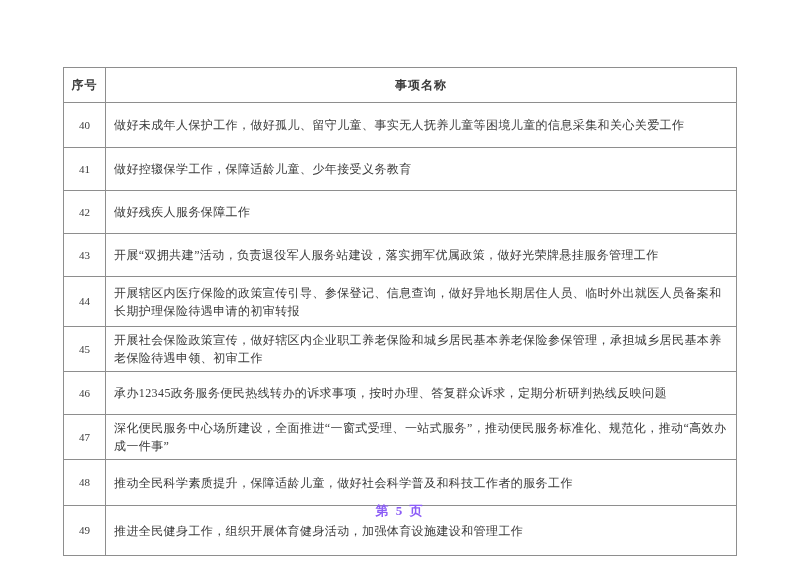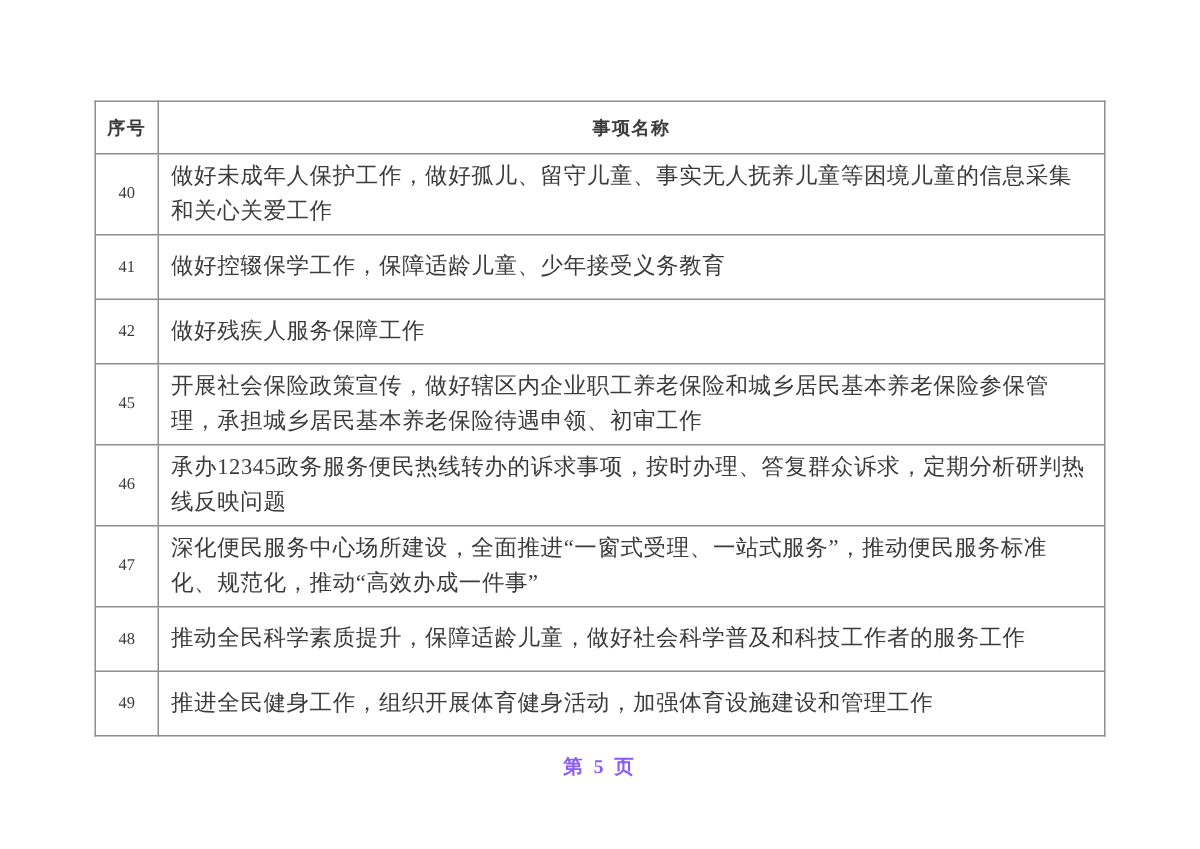--- a/index.html
+++ b/index.html
@@ -22,21 +22,21 @@
     left: 63px;
     top: 67px;
     width: 674px;
     border-collapse: collapse;
     table-layout: fixed;
   }
   table.items col.c-no   { width: 42px; }
   table.items td, table.items th {
     border: 1px solid #8e8e8e;
     color: #3b3b3b;
-    font-size: 15px;
+    font-size: 12px;
     line-height: 1.5;
     vertical-align: middle;
     background: #ffffff;
   }
   table.items th {
     font-weight: bold;
     text-align: center;
     height: 32px;
     font-size: 12px;
     letter-spacing: 1px;
@@ -97,20 +97,28 @@
       </tr>
       <tr>
         <td class="no">41</td>
         <td class="name">做好控辍保学工作，保障适龄儿童、少年接受义务教育</td>
       </tr>
       <tr>
         <td class="no">42</td>
         <td class="name">做好残疾人服务保障工作</td>
       </tr>
       <tr>
+        <td class="no">43</td>
+        <td class="name">开展“双拥共建”活动，负责退役军人服务站建设，落实拥军优属政策，做好光荣牌悬挂服务管理工作</td>
+      </tr>
+      <tr>
+        <td class="no">44</td>
+        <td class="name">开展辖区内医疗保险的政策宣传引导、参保登记、信息查询，做好异地长期居住人员、临时外出就医人员备案和长期护理保险待遇申请的初审转报</td>
+      </tr>
+      <tr>
         <td class="no">45</td>
         <td class="name">开展社会保险政策宣传，做好辖区内企业职工养老保险和城乡居民基本养老保险参保管理，承担城乡居民基本养老保险待遇申领、初审工作</td>
       </tr>
       <tr>
         <td class="no">46</td>
         <td class="name">承办12345政务服务便民热线转办的诉求事项，按时办理、答复群众诉求，定期分析研判热线反映问题</td>
       </tr>
       <tr>
         <td class="no">47</td>
         <td class="name">深化便民服务中心场所建设，全面推进“一窗式受理、一站式服务”，推动便民服务标准化、规范化，推动“高效办成一件事”</td>

